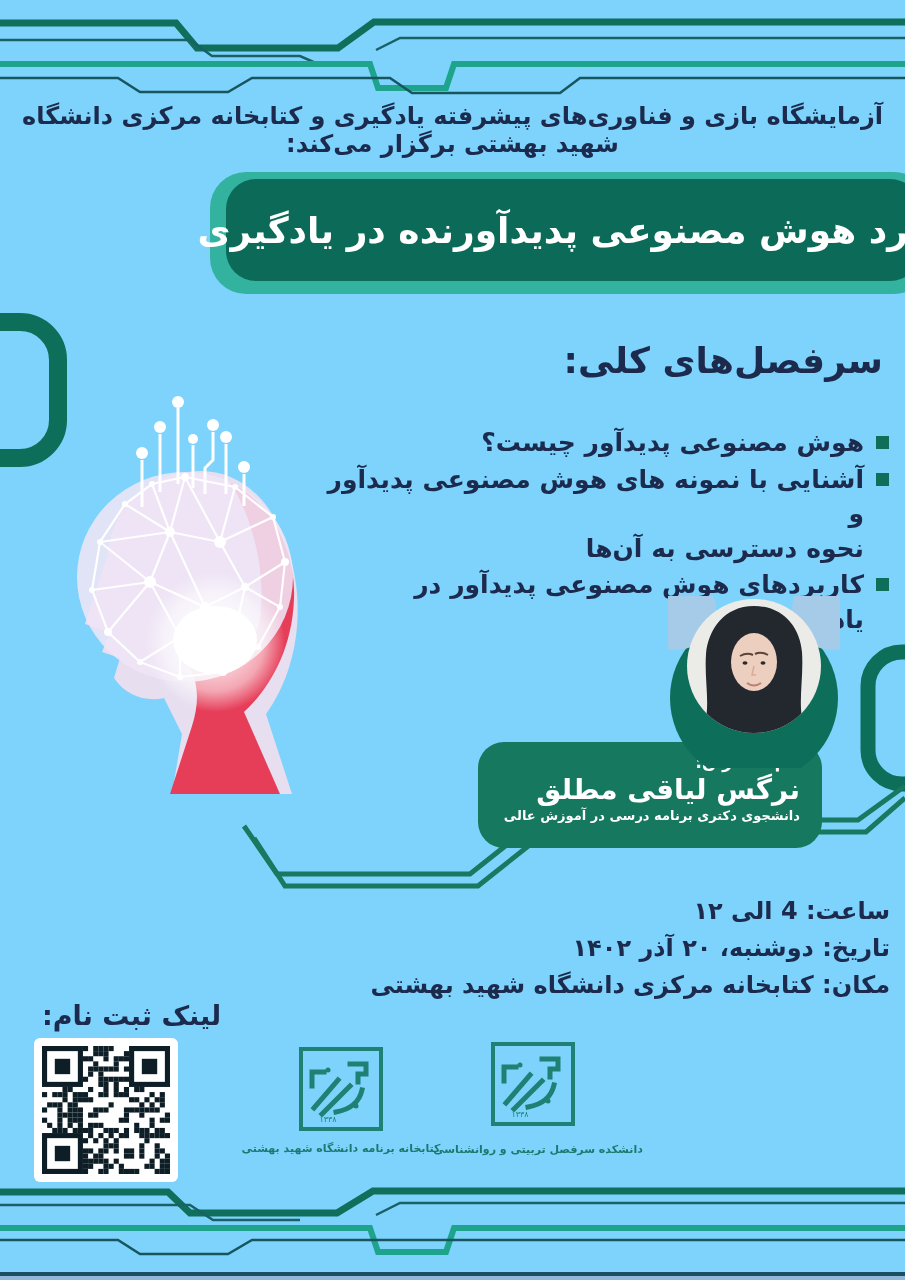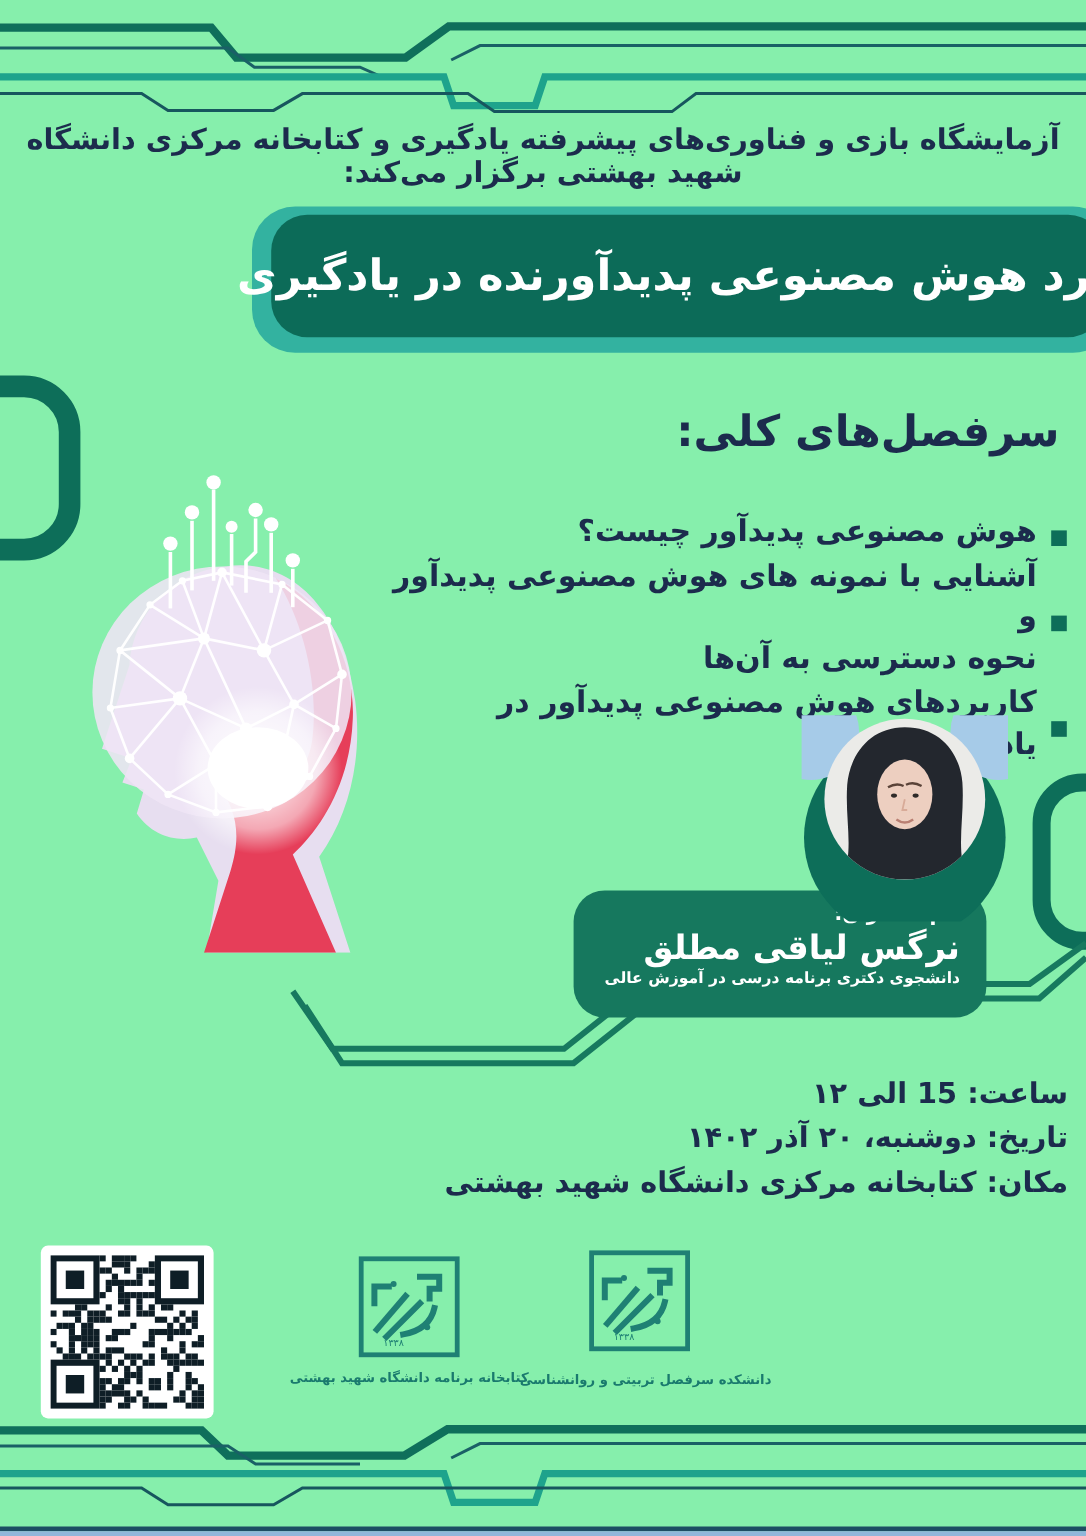--- a/index.html
+++ b/index.html
@@ -1,18 +1,18 @@
 <!DOCTYPE html>
 <html lang="fa" dir="rtl"><head>
 <meta charset="utf-8">
 <style>
   html,body{margin:0;padding:0;}
   .poster{
     position:relative; width:905px; height:1280px; overflow:hidden;
-    background:#86efac;
+    background:#7dd3fc;
     font-family:"DejaVu Sans", sans-serif;
     direction:rtl;
   }
   .abs{position:absolute;}
   
   .deco{left:0;top:0;width:905px;height:1280px;z-index:1;pointer-events:none;}
   
   .organizer{
     top:102px;left:0;width:905px;text-align:center;
     font-size:24px;font-weight:bold;color:#1c2b4d;z-index:3;
@@ -30,21 +30,21 @@
   .banner-title{
     color:#ffffff;font-size:36px;font-weight:bold;white-space:nowrap;
     padding-left:30px;
   }
   
   .topics-heading{
     top:340px;right:22px;font-size:36px;font-weight:bold;color:#1c2b4d;z-index:3;
   }
   .topics-list{top:426px;right:16px;width:572px;z-index:3;}
   .topic-item{
-    display:flex;align-items:center;
+    display:flex;align-items:flex-start;
     font-size:25px;font-weight:bold;color:#1c2b4d;line-height:1.38;
     white-space:pre-line;margin-bottom:2px;
   }
   .bullet-square{
     flex:0 0 13px;width:13px;height:13px;background:#0d6e59;
     margin-top:10px;margin-left:12px;
   }
   
   .head-illustration{left:30px;top:392px;width:300px;height:402px;z-index:2;}
   
@@ -227,25 +227,26 @@
       <ellipse cx="86" cy="66" rx="23" ry="29" fill="#edcfc0"></ellipse>
       <path d="M72,60 q7,-4 13,-1 M100,59 q-7,-4 -13,-1" stroke="#5a4338" stroke-width="2" fill="none"></path>
       <ellipse cx="77" cy="67" rx="2.5" ry="1.8" fill="#2e2a28"></ellipse>
       <ellipse cx="95" cy="67" rx="2.5" ry="1.8" fill="#2e2a28"></ellipse>
       <path d="M86,70 L84,79 L88,79" stroke="#d8ab98" stroke-width="1.5" fill="none"></path>
       <path d="M79,87 q7,5 14,0" stroke="#b97f72" stroke-width="2" fill="none"></path>
     </g>
   </svg>
 
   <div class="abs details">
-    <div>ساعت: 15 الی ۱۲</div>
+    <div>ساعت: 4 الی ۱۲</div>
     <div>تاریخ: دوشنبه، ۲۰ آذر ۱۴۰۲</div>
     <div>مکان: کتابخانه مرکزی دانشگاه شهید بهشتی</div>
   </div>
 
+  <div class="abs reg-label">لینک ثبت نام:</div>
   <div class="abs qr-box">
     <svg viewBox="0 0 25 25">
         <rect x="8" y="0" width="1" height="1" fill="#0e1e26"></rect>
         <rect x="10" y="0" width="1" height="1" fill="#0e1e26"></rect>
         <rect x="11" y="0" width="1" height="1" fill="#0e1e26"></rect>
         <rect x="12" y="0" width="1" height="1" fill="#0e1e26"></rect>
         <rect x="13" y="0" width="1" height="1" fill="#0e1e26"></rect>
         <rect x="10" y="1" width="1" height="1" fill="#0e1e26"></rect>
         <rect x="11" y="1" width="1" height="1" fill="#0e1e26"></rect>
         <rect x="12" y="1" width="1" height="1" fill="#0e1e26"></rect>

